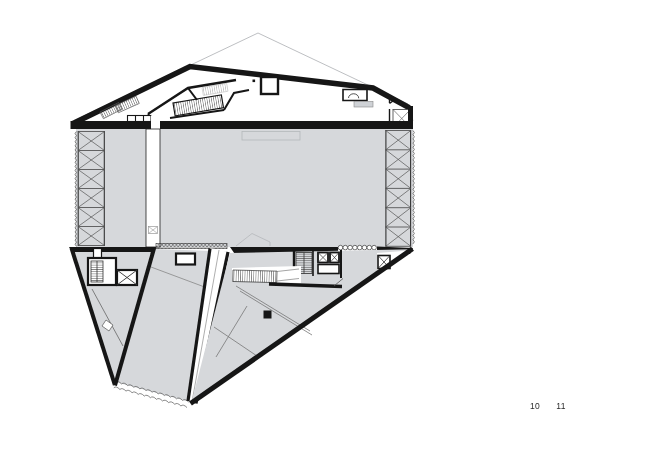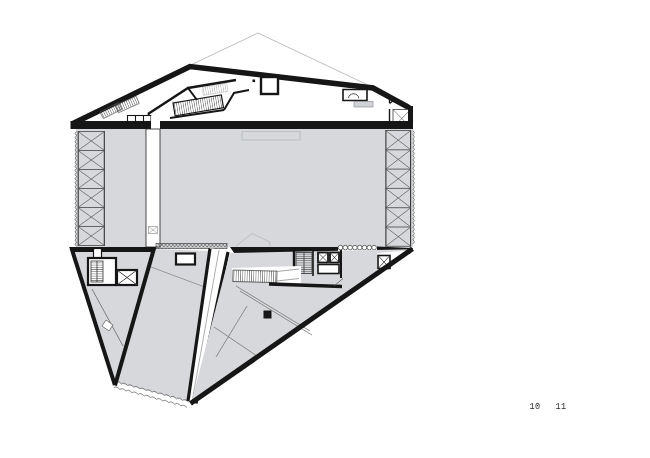--- a/index.html
+++ b/index.html
@@ -1,17 +1,17 @@
 <!DOCTYPE html>
 <html style="--ink: #161616; --floor: #d6d8db; --faint: #b5b8bb; --paper: #ffffff;"><head>
 <meta charset="utf-8">
 <style>
   html,body{margin:0;padding:0;background:#fff;}
   .canvas{position:relative;width:650px;height:458px;background:var(--paper,#ffffff);overflow:hidden;
-          font-family:Liberation Mono, monospace;}
+          font-family:Liberation Sans, sans-serif;}
   svg{display:block;}
   .ink{fill:var(--ink,#161616);}
   .floor{fill:var(--floor,#d6d8db);}
   .sw-ink{stroke:var(--ink,#161616);}
   .sw-faint{stroke:var(--faint,#b5b8bb);}
   .lbl{font-size:8.5px;fill:#2a2a2a;letter-spacing:.3px;}
 </style>
 </head>
 <body>
 

